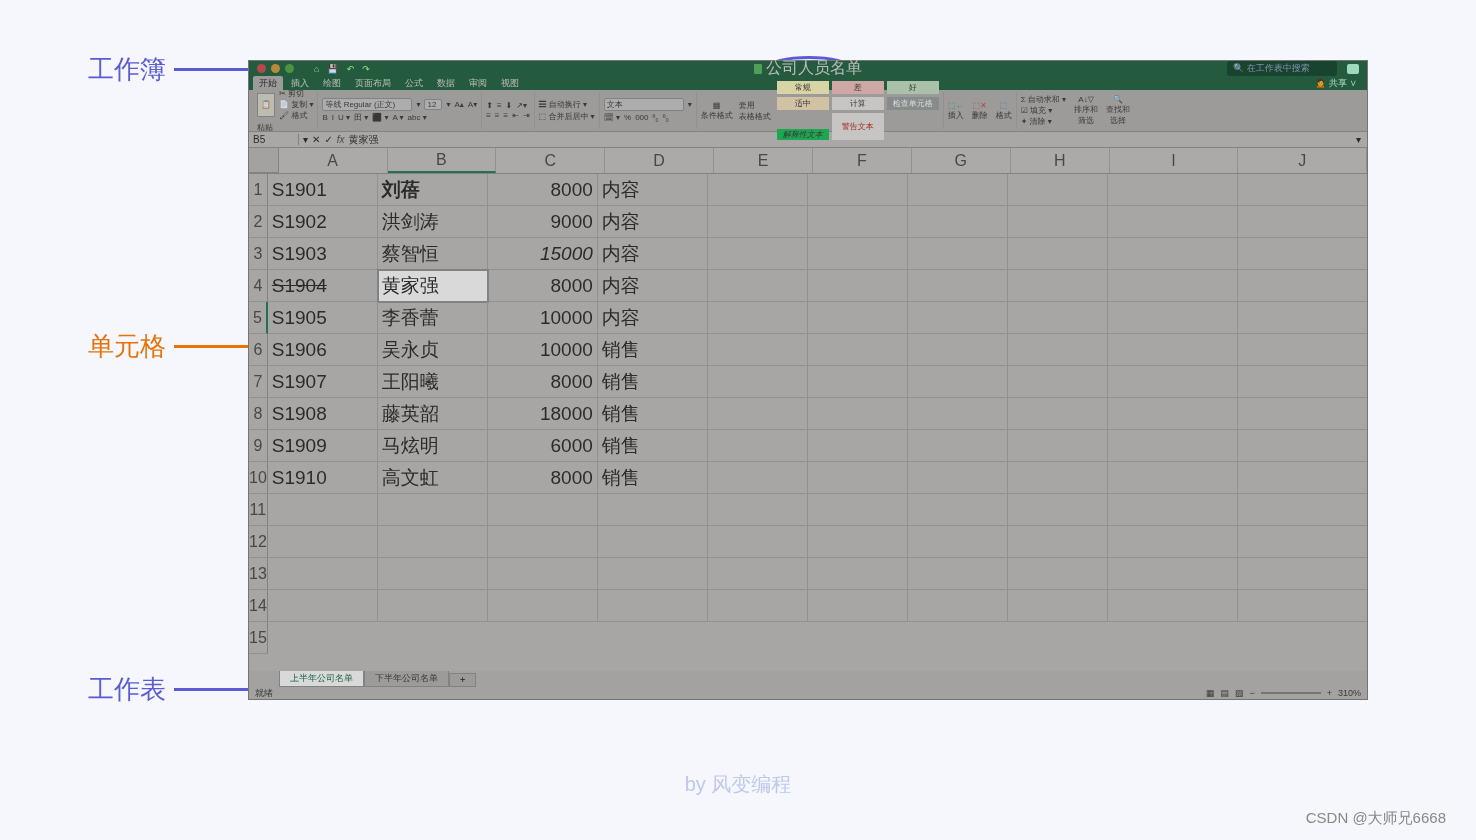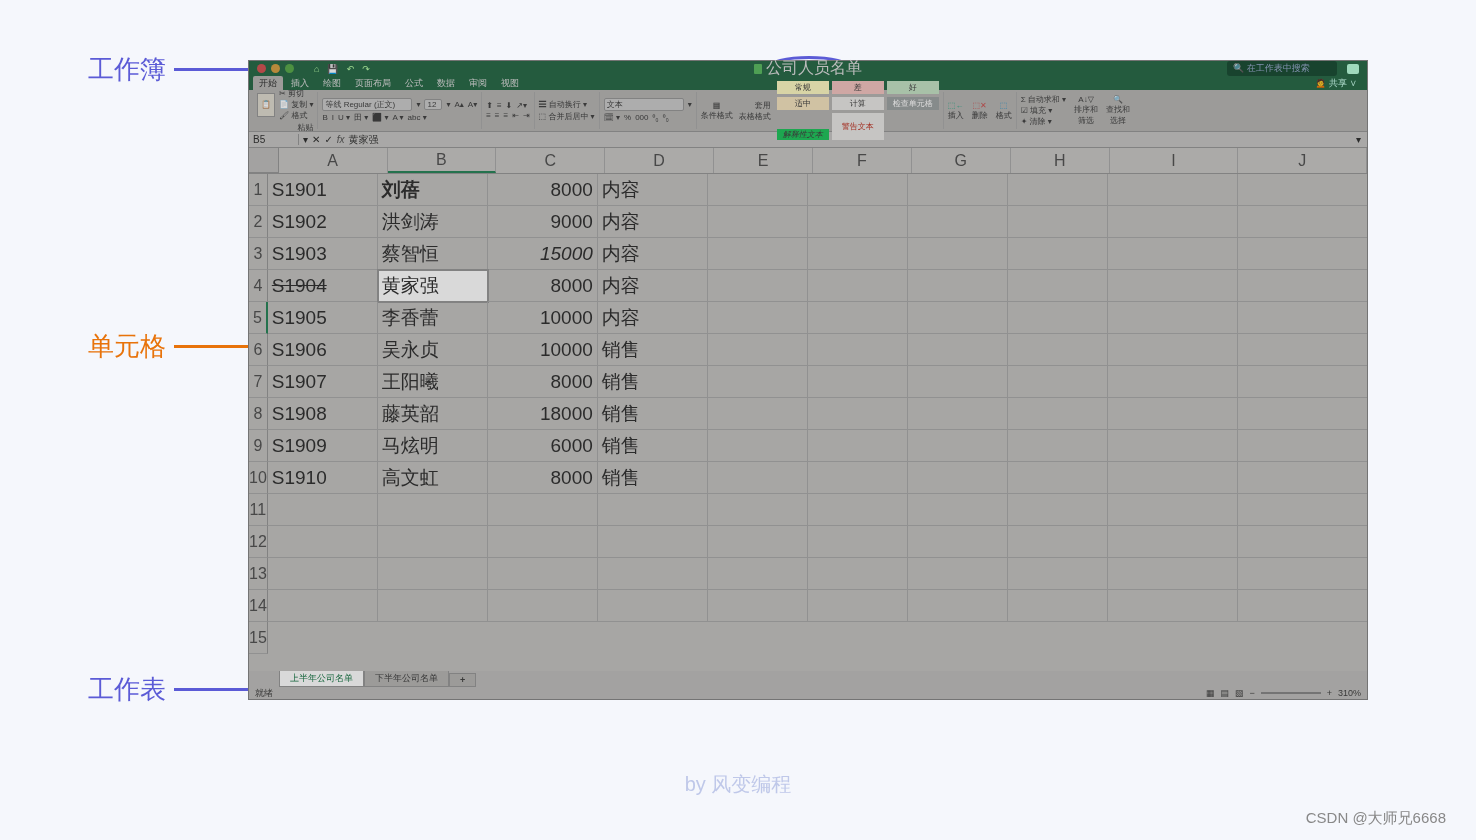--- a/index.html
+++ b/index.html
@@ -352,21 +352,21 @@
   <div class="ribbon">
     <div class="rgroup">
       <div class="row">
         <div class="big-icon paste-icon">📋</div>
         <div>
           <div>✂ 剪切</div>
           <div>📄 复制 ▾</div>
           <div>🖌 格式</div>
         </div>
       </div>
-      <div style="text-align:right">粘贴</div>
+      <div style="text-align:left">粘贴</div>
     </div>
     <div class="rgroup">
       <div class="row">
         <span class="btn" style="width:90px">等线 Regular (正文)</span>
         <span>▾</span>
         <span class="btn" style="width:18px">12</span>
         <span>▾</span>
         <span>A▴</span>
         <span>A▾</span>
       </div>
@@ -411,21 +411,21 @@
         <span>⁰₀</span>
         <span>⁰₀</span>
       </div>
     </div>
     <div class="rgroup">
       <div class="row" style="gap:6px">
         <div style="text-align:center">
           <div>▦</div>
             <div>条件格式</div>
         </div>
-        <div style="text-align:right;white-space:pre-line">套用
+        <div style="text-align:left;white-space:pre-line">套用
 表格格式</div>
         <div class="styles-grid">
             <div class="style-cell" style="background: #fef9c3;">常规</div>
             <div class="style-cell" style="background: rgb(244, 196, 193);">差</div>
             <div class="style-cell" style="background: rgb(198, 227, 198);">好</div>
             <div class="style-cell" style="background: rgb(245, 228, 192);">适中</div>
             <div class="style-cell" style="background: rgb(233, 232, 229);">计算</div>
             <div class="style-cell" style="background: rgb(158, 163, 163); color: rgb(255, 255, 255);">检查单元格</div>
             <div class="style-cell" style="background: #22c55e; font-style: italic; margin-top: 16px;">解释性文本</div>
             <div class="style-cell" style="background: rgb(233, 232, 229); color: rgb(192, 57, 43);">警告文本</div>

